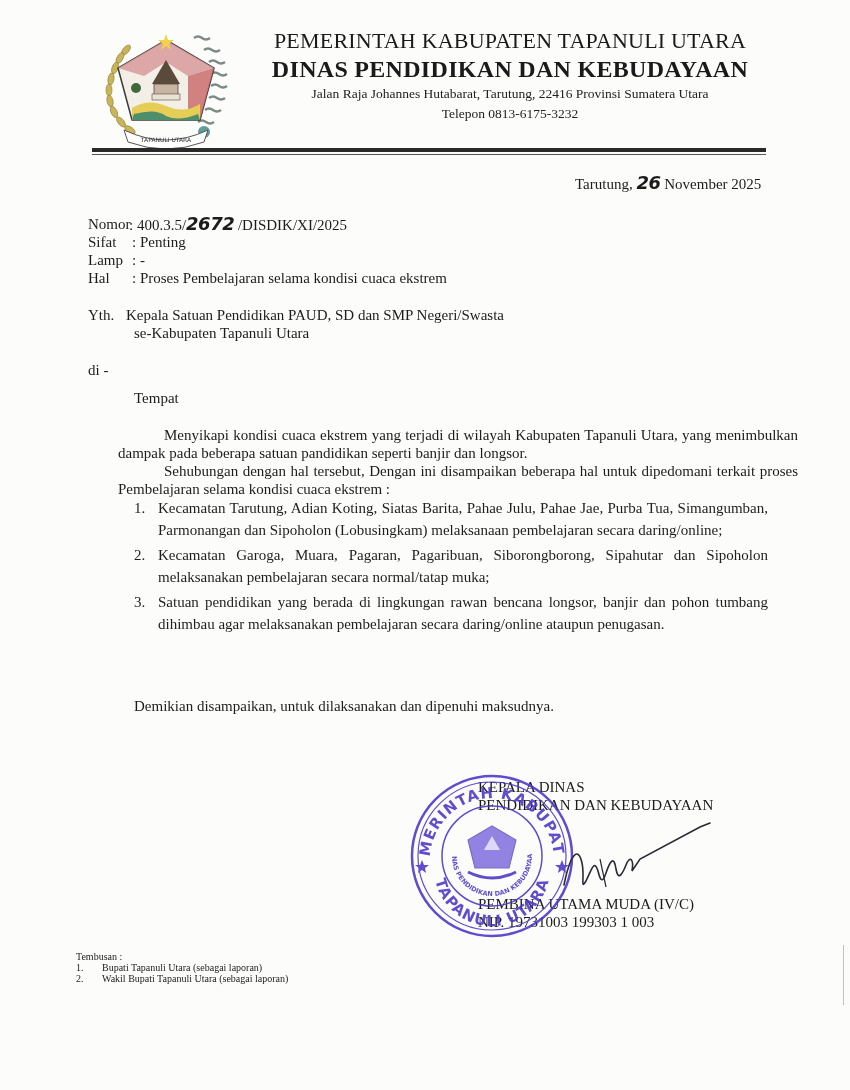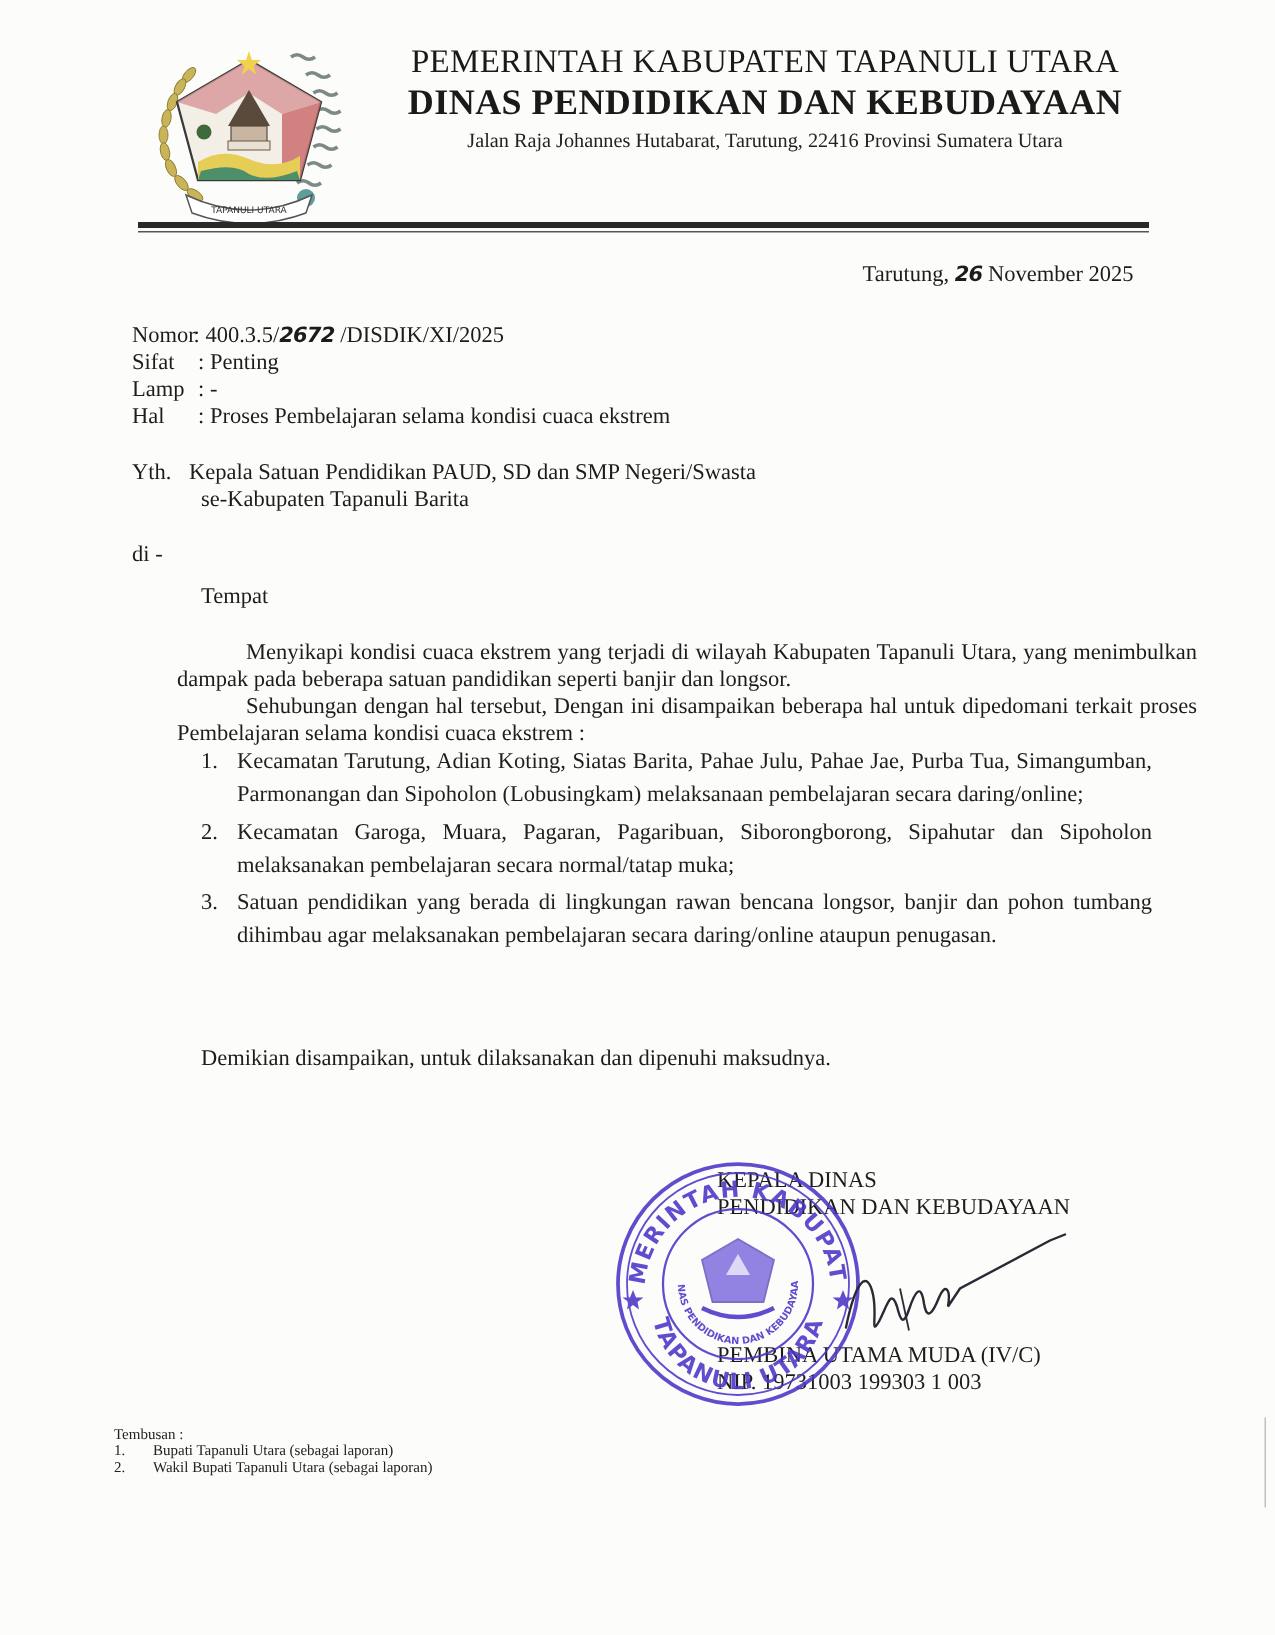--- a/index.html
+++ b/index.html
@@ -16,21 +16,21 @@
   .kop-dinas { font-size: 24px; font-weight: bold; color: #1a1a1a; line-height: 30px; letter-spacing: .3px; }
   .kop-addr, .kop-tel { font-size: 13.5px; line-height: 20px; color: #222; }
   .kop-web { font-size: 13.5px; line-height: 20px; color: #222; white-space: nowrap; }
   .kop-web .link { text-decoration: underline; }
   .rule-thick { position: absolute; left: 92px; top: 148px; width: 674px; height: 4px; background: #2a2a2a; }
   .rule-thin { position: absolute; left: 92px; top: 154px; width: 674px; height: 1px; background: #555; }
 
   
   .t { position: absolute; font-size: 15px; line-height: 18px; white-space: nowrap; color: #1c1c1c; }
   .date { left: 575px; top: 174px; }
-  .hand { font-family: "DejaVu Sans", sans-serif; font-style: italic; font-weight: bold; font-size: 14px; letter-spacing: -.5px; }
+  .hand { font-family: "DejaVu Sans", sans-serif; font-style: italic; font-weight: bold; font-size: 18px; letter-spacing: -.5px; }
 
   .meta-label { left: 88px; }
   .meta-colon-val { left: 132px; }
 
   .para { position: absolute; left: 88px; width: 680px; font-size: 15px; line-height: 18px; text-align: justify; color: #1c1c1c; margin-left: 30px; }
   .para.indent { text-indent: 46px; }
 
   .list { position: absolute; left: 134px; width: 634px; }
   .list-item { position: relative; padding-left: 24px; font-size: 15px; line-height: 22px; text-align: justify; margin-bottom: 3px; }
   .list-item .num { position: absolute; left: 0; top: 0; }
@@ -89,20 +89,21 @@
     <circle cx="40" cy="66" r="5" fill="#3e6a3b"></circle>
 
     <path d="M28 108 Q70 128 112 108 L108 120 Q70 134 32 120 Z" fill="#fff" stroke="#555" stroke-width="1"></path>
     <text x="70" y="120" font-size="6" text-anchor="middle" fill="#333" font-family="DejaVu Sans, sans-serif">TAPANULI UTARA</text>
   </svg>
 
   <div class="kop-text">
     <div class="kop-gov">PEMERINTAH KABUPATEN TAPANULI UTARA</div>
     <div class="kop-dinas">DINAS PENDIDIKAN DAN KEBUDAYAAN</div>
     <div class="kop-addr">Jalan Raja Johannes Hutabarat, Tarutung, 22416 Provinsi Sumatera Utara</div>
+    <div class="kop-tel">Telepon 0813-6175-3232</div>
   </div>
   <div class="rule-thick"></div>
   <div class="rule-thin"></div>
 
   <div class="t date">
     <span>Tarutung, </span><span class="hand">26</span><span> November 2025</span>
   </div>
 
   <div class="t meta-label" style="top:215px;">Nomor</div>
   <div class="t meta-colon-val" style="top:215px; left:129px;">
@@ -110,21 +111,21 @@
   </div>
   <div class="t meta-label" style="top:233px;">Sifat</div>
   <div class="t meta-colon-val" style="top:233px;">: Penting</div>
   <div class="t meta-label" style="top:251px;">Lamp</div>
   <div class="t meta-colon-val" style="top:251px;">: -</div>
   <div class="t meta-label" style="top:269px;">Hal</div>
   <div class="t meta-colon-val" style="top:269px;">: Proses Pembelajaran selama kondisi cuaca ekstrem</div>
 
   <div class="t" style="left:88px; top:306px;">Yth.</div>
   <div class="t" style="left:126px; top:306px;text-align:right;">Kepala Satuan Pendidikan PAUD, SD dan SMP Negeri/Swasta</div>
-  <div class="t" style="left:134px; top:324px;">se-Kabupaten Tapanuli Barita</div>
+  <div class="t" style="left:134px; top:324px;">se-Kabupaten Tapanuli Utara</div>
   <div class="t" style="left:88px; top:361px;">di -</div>
   <div class="t" style="left:134px; top:389px;">Tempat</div>
 
   <div class="para indent" style="top:426px;">Menyikapi kondisi cuaca ekstrem yang terjadi di wilayah Kabupaten Tapanuli Utara, yang menimbulkan dampak pada beberapa satuan pandidikan seperti banjir dan longsor.</div>
   <div class="para indent" style="top:462px;">Sehubungan dengan hal tersebut, Dengan ini disampaikan beberapa hal untuk dipedomani terkait proses Pembelajaran selama kondisi cuaca ekstrem :</div>
 
   <div class="list" style="top:497px;">
     <div class="list-item">
       <span class="num">1.</span>
       <span>Kecamatan Tarutung, Adian Koting, Siatas Barita, Pahae Julu, Pahae Jae, Purba Tua, Simangumban, Parmonangan dan Sipoholon (Lobusingkam) melaksanaan pembelajaran secara daring/online;</span>

